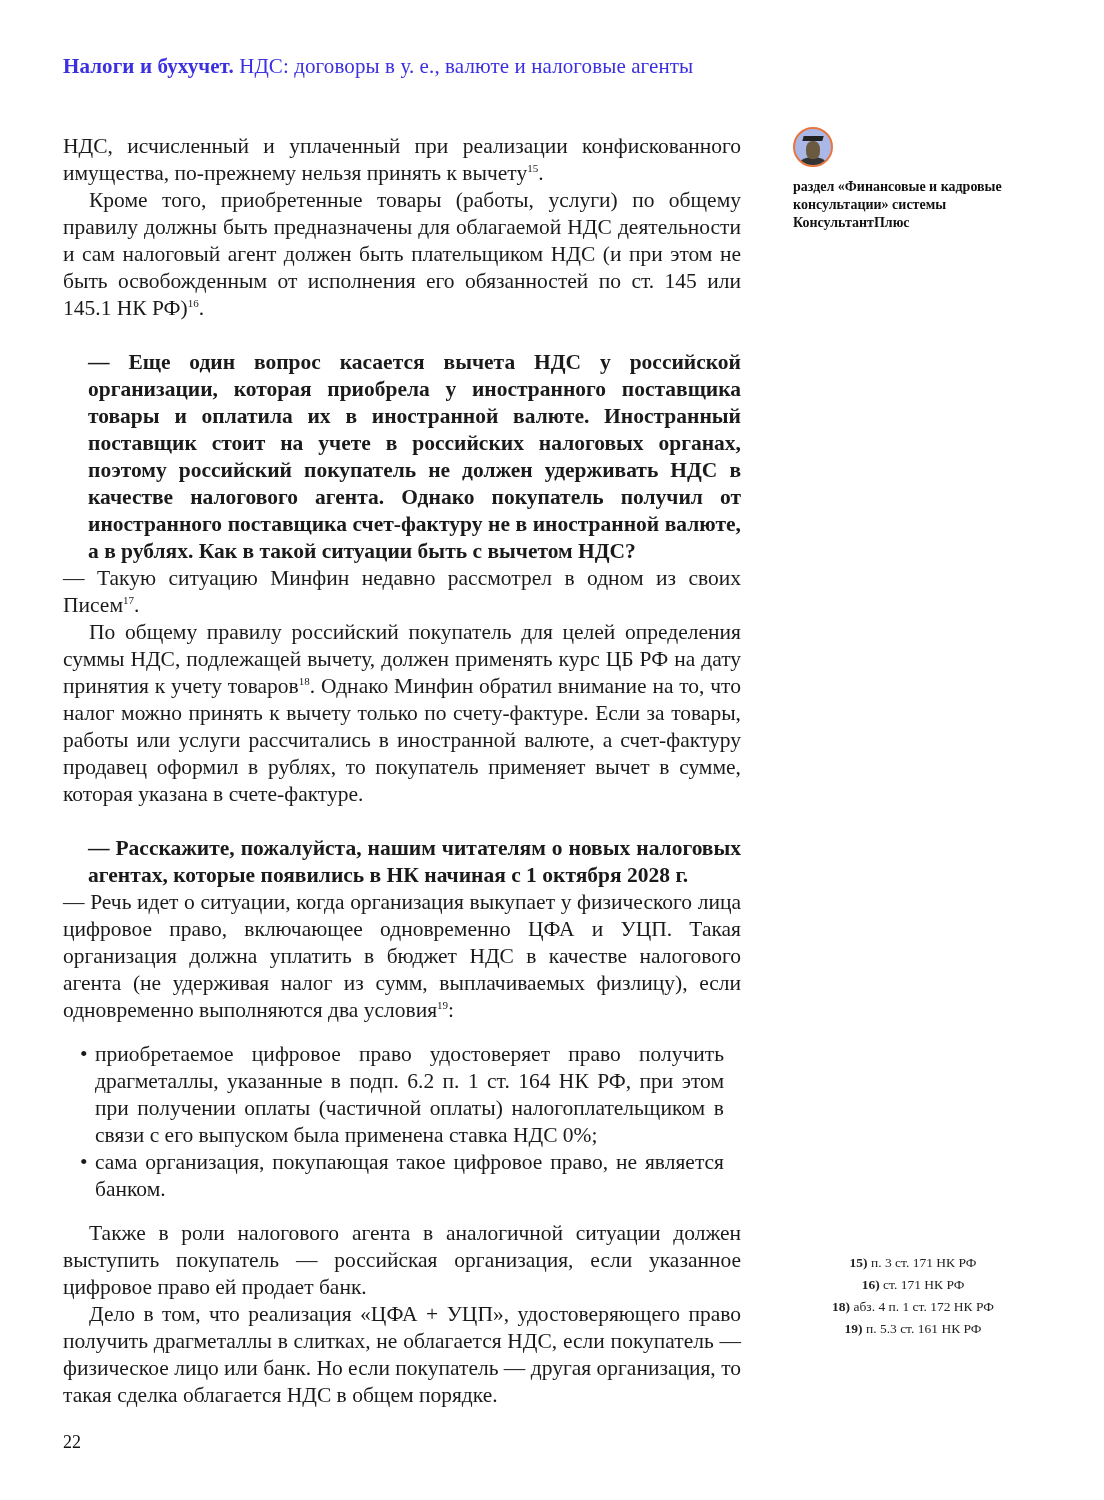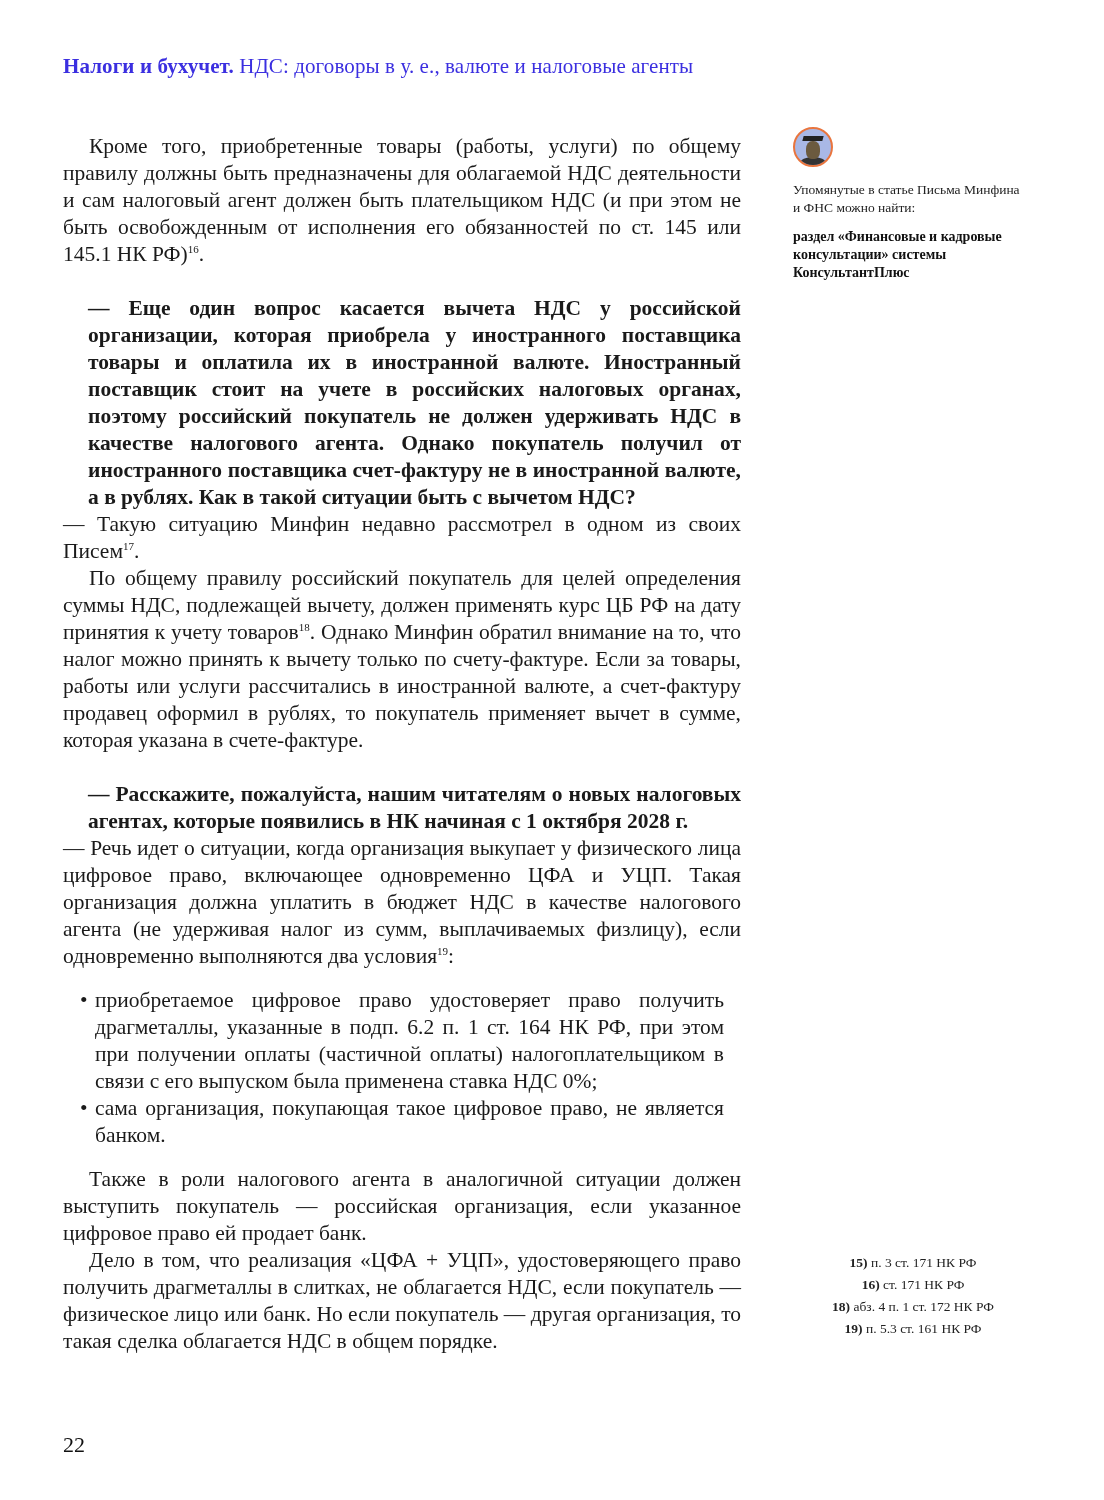--- a/index.html
+++ b/index.html
@@ -25,32 +25,33 @@
   .avatar .face { position: absolute; left: 11px; top: 12px; width: 14px; height: 18px;
                   background: #6b5a3f; border-radius: 45% 45% 40% 40%; }
   .avatar .cap { position: absolute; left: 8px; top: 7px; width: 20px; height: 5px; background: #222; transform: skewX(-15deg); }
   .avatar .body { position: absolute; left: 5px; top: 28px; width: 26px; height: 12px; background: #333; border-radius: 50% 50% 0 0; }
   .side .note { margin-top: 14px; font-size: 13.5px; line-height: 18px; color: #222; }
   .side .note-bold { margin-top: 11px; font-size: 14px; line-height: 18px; font-weight: bold; color: #111; }
   .footnotes { position: absolute; left: 793px; top: 1254px; width: 240px;
                font-family: "Liberation Serif", serif; font-size: 13.5px; line-height: 17px; color: #222; }
   .footnotes .fn { margin-bottom: 5px; text-align: center; }
   .footnotes .num { font-weight: bold; }
-  .page-num { position: absolute; left: 63px; top: 1432px; font-size: 22px;
+  .page-num { position: absolute; left: 63px; top: 1432px; font-size: 18px;
               font-family: "Liberation Serif", serif; color: #111; }
 </style>
 </head>
 <body>
 
 <div class="header">
   <span class="bold">Налоги и бухучет.</span>
   <span>НДС: договоры в у. е., валюте и налоговые агенты</span>
 </div>
 
 <div class="main">
+  <p><span>НДС, исчисленный и уплаченный при реализации конфискованного имущества, по-прежнему нельзя принять к вычету</span><sup>15</sup><span>.</span></p>
   <p class="indent"><span>Кроме того, приобретенные товары (работы, услуги) по общему правилу должны быть предназначены для облагаемой НДС деятельности и сам налоговый агент должен быть плательщиком НДС (и при этом не быть освобожденным от исполнения его обязанностей по ст. 145 или 145.1 НК РФ)</span><sup>16</sup><span>.</span></p>
   <div class="gap"></div>
   <p class="q">— Еще один вопрос касается вычета НДС у российской организации, которая приобрела у иностранного поставщика товары и оплатила их в иностранной валюте. Иностранный поставщик стоит на учете в российских налоговых органах, поэтому российский покупатель не должен удерживать НДС в качестве налогового агента. Однако покупатель получил от иностранного поставщика счет-фактуру не в иностранной валюте, а в рублях. Как в такой ситуации быть с вычетом НДС?</p>
   <p><span>— Такую ситуацию Минфин недавно рассмотрел в одном из своих Писем</span><sup>17</sup><span>.</span></p>
   <p class="indent"><span>По общему правилу российский покупатель для целей определения суммы НДС, подлежащей вычету, должен применять курс ЦБ РФ на дату принятия к учету товаров</span><sup>18</sup><span>. Однако Минфин обратил внимание на то, что налог можно принять к вычету только по счету-фактуре. Если за товары, работы или услуги рассчитались в иностранной валюте, а счет-фактуру продавец оформил в рублях, то покупатель применяет вычет в сумме, которая указана в счете-фактуре.</span></p>
   <div class="gap"></div>
   <p class="q">— Расскажите, пожалуйста, нашим читателям о новых налоговых агентах, которые появились в НК начиная с 1 октября 2028 г.</p>
   <p><span>— Речь идет о ситуации, когда организация выкупает у физического лица цифровое право, включающее одновременно ЦФА и УЦП. Такая организация должна уплатить в бюджет НДС в качестве налогового агента (не удерживая налог из сумм, выплачиваемых физлицу), если одновременно выполняются два условия</span><sup>19</sup><span>:</span></p>
   <ul>
     <li>приобретаемое цифровое право удостоверяет право получить драгметаллы, указанные в подп. 6.2 п. 1 ст. 164 НК РФ, при этом при получении оплаты (частичной оплаты) налогоплательщиком в связи с его выпуском была применена ставка НДС 0%;</li>
@@ -59,21 +60,20 @@
   <p class="indent">Также в роли налогового агента в аналогичной ситуации должен выступить покупатель — российская организация, если указанное цифровое право ей продает банк.</p>
   <p class="indent">Дело в том, что реализация «ЦФА + УЦП», удостоверяющего право получить драгметаллы в слитках, не облагается НДС, если покупатель — физическое лицо или банк. Но если покупатель — другая организация, то такая сделка облагается НДС в общем порядке.</p>
 </div>
 
 <div class="side">
   <div class="avatar">
     <div class="body"></div>
       <div class="face"></div>
       <div class="cap"></div>
   </div>
-  <div class="note">Упомянутые в статье Письма Минфина и ФНС можно найти:</div>
   <div class="note-bold">раздел «Финансовые и кадровые консультации» системы КонсультантПлюс</div>
 </div>
 
 <div class="footnotes">
   <div class="fn"><span class="num">15)</span> <span>п. 3 ст. 171 НК РФ</span></div>
   <div class="fn"><span class="num">16)</span> <span>ст. 171 НК РФ</span></div>
   <div class="fn"><span class="num">18)</span> <span>абз. 4 п. 1 ст. 172 НК РФ</span></div>
   <div class="fn"><span class="num">19)</span> <span>п. 5.3 ст. 161 НК РФ</span></div>
 </div>
 

